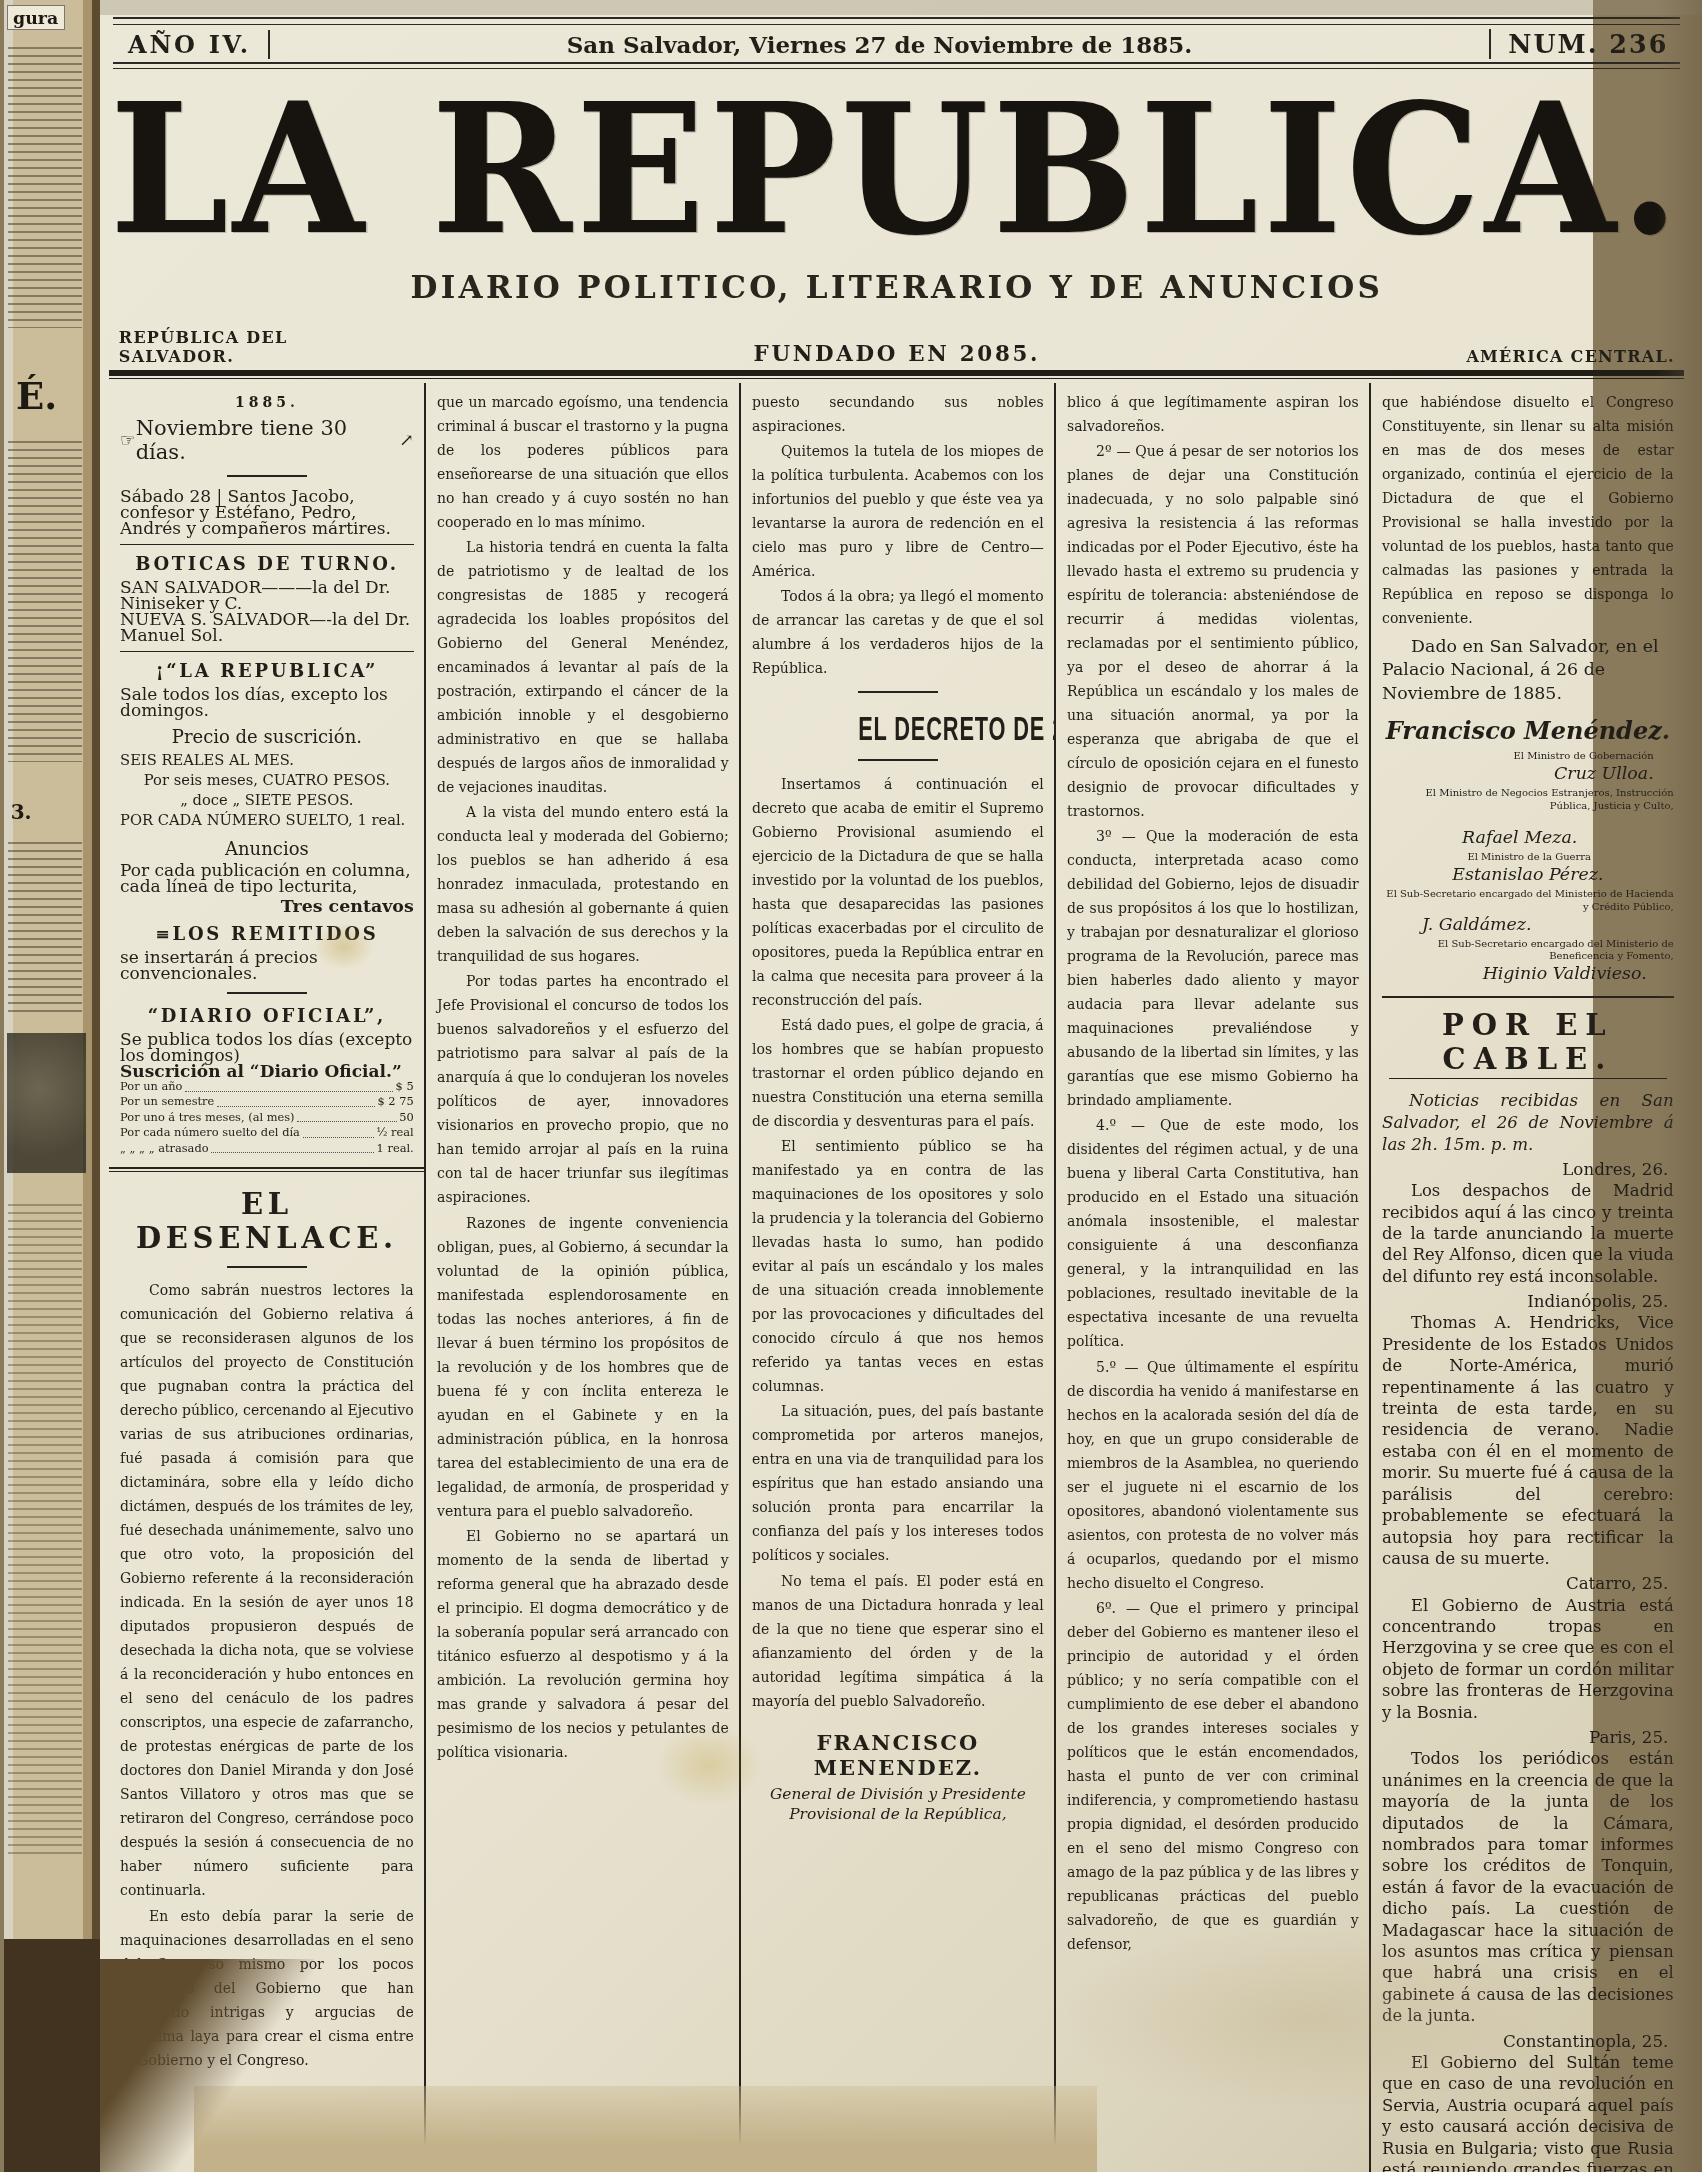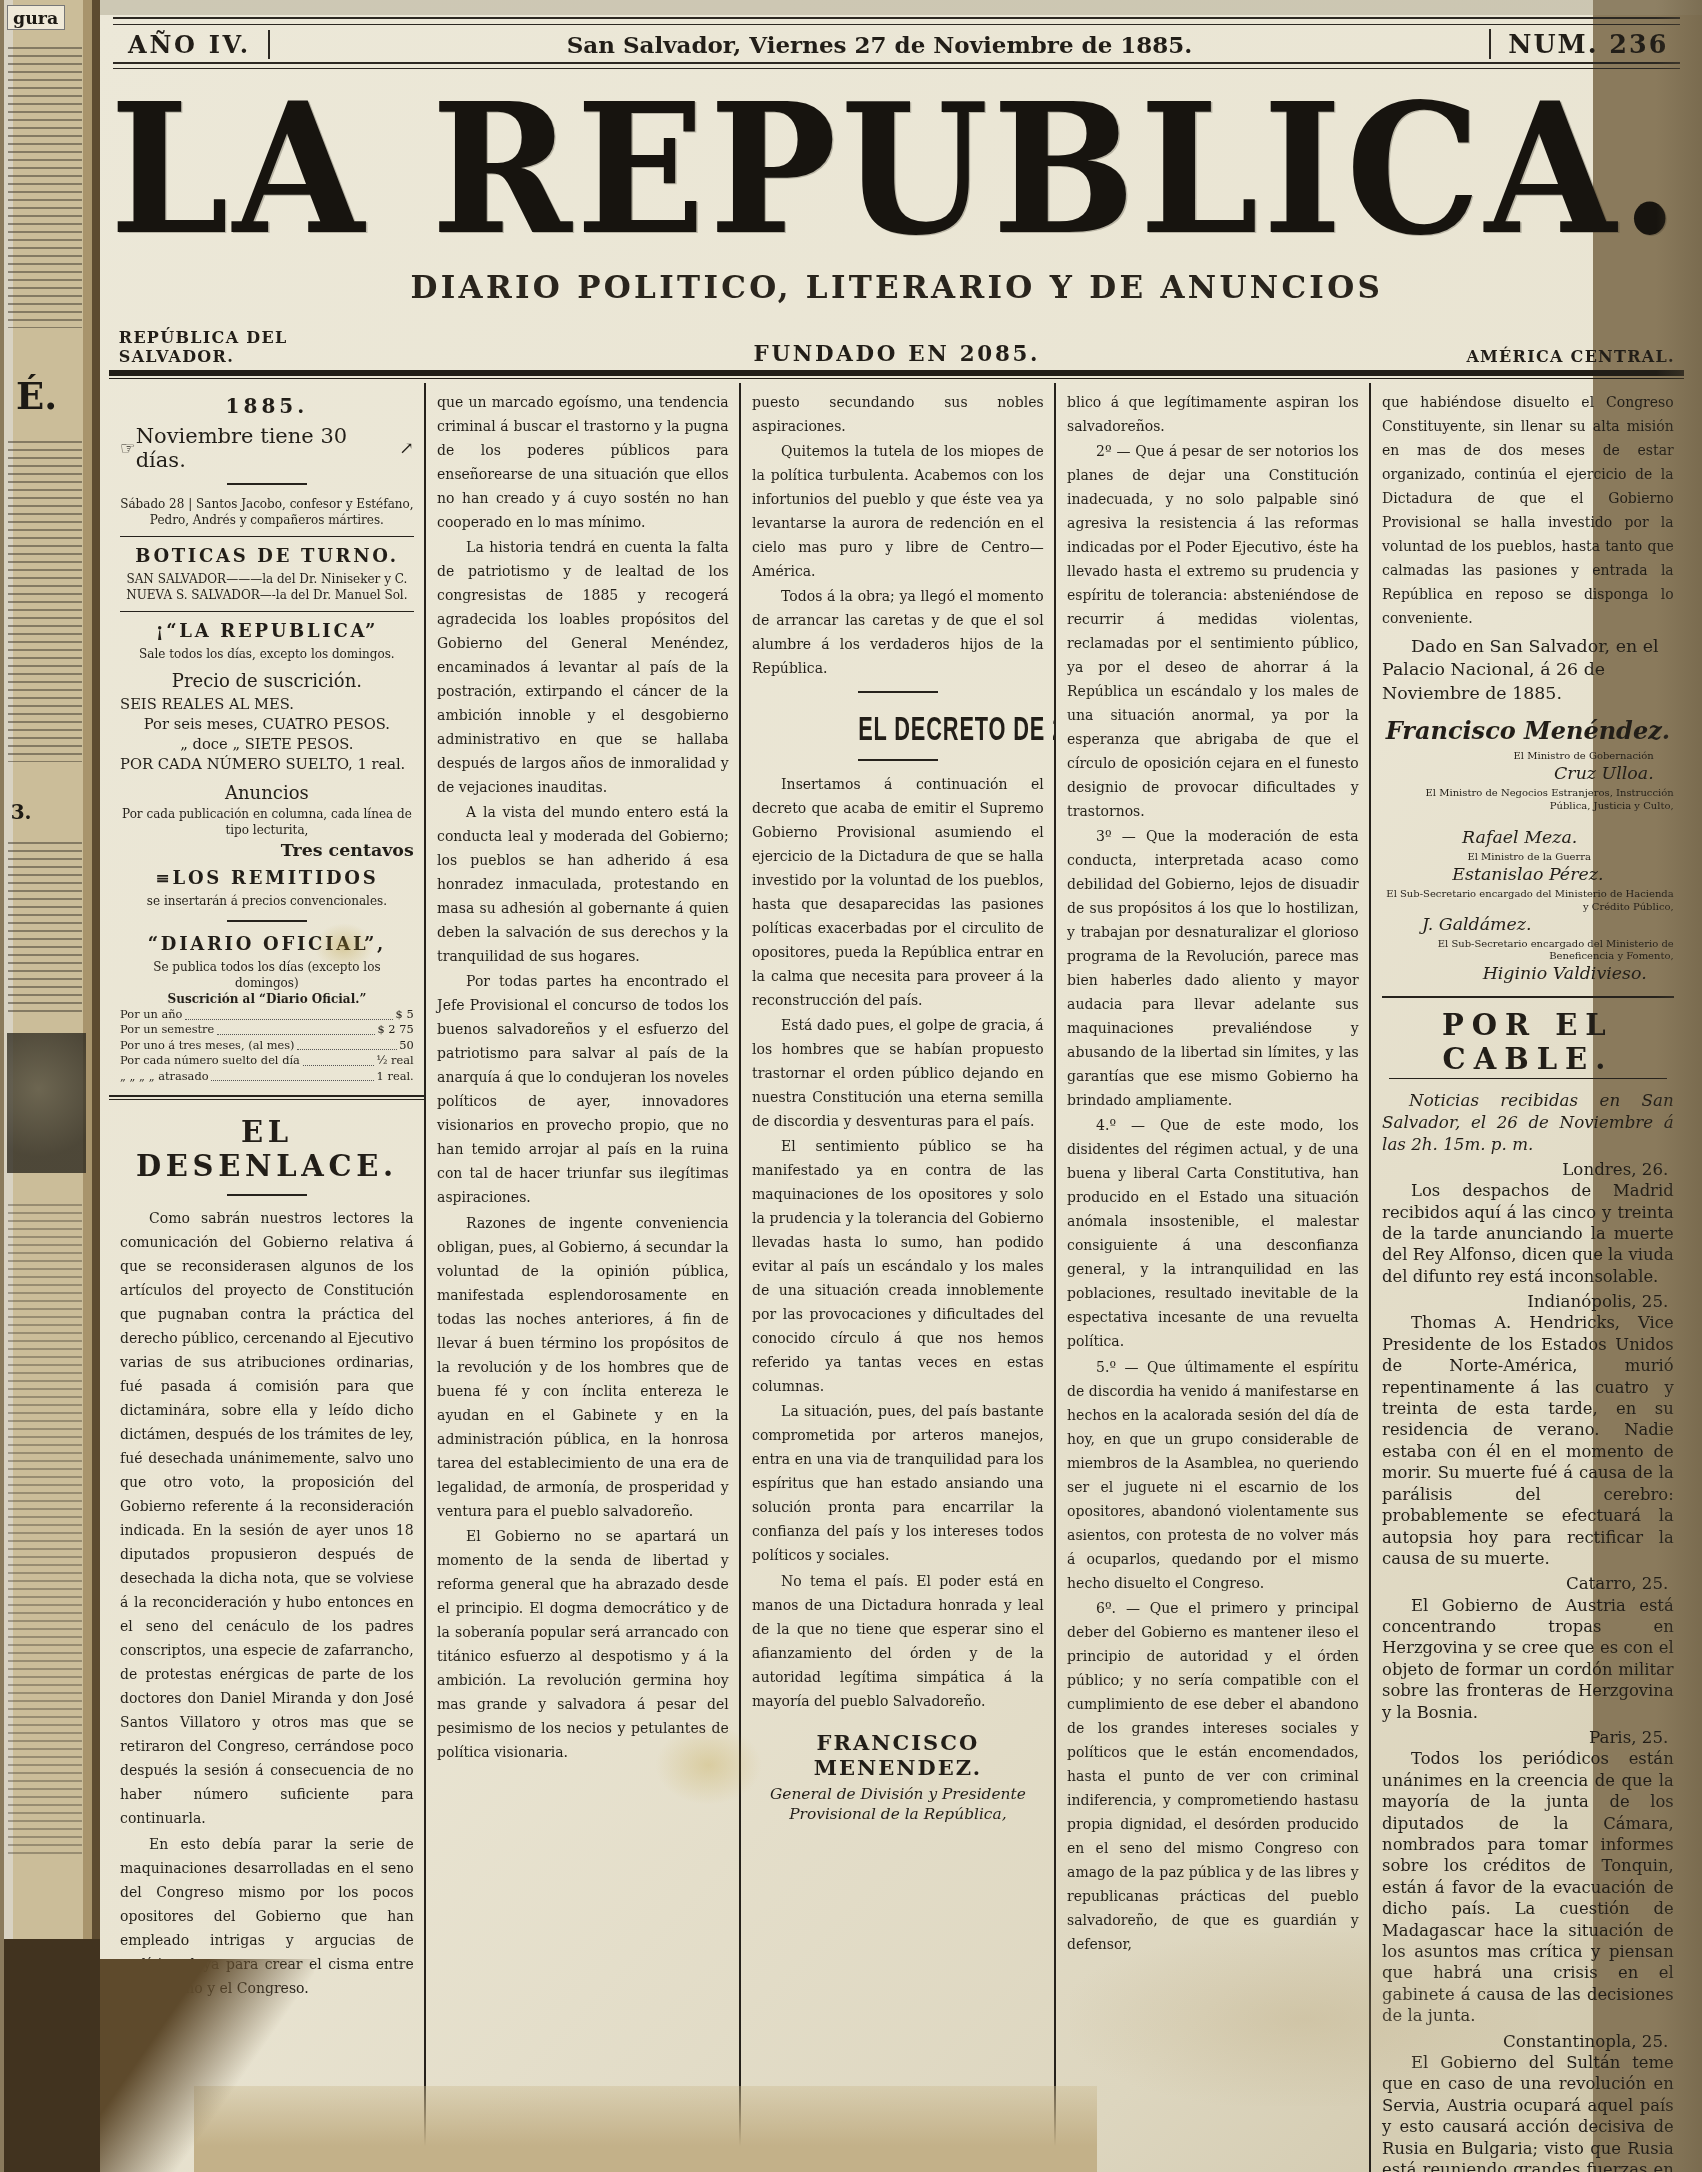--- a/index.html
+++ b/index.html
@@ -44,27 +44,27 @@
   .thick-rule{height:6px;background:#211d17;margin:2.7px 0 0 0;}
   .thin-under{height:1.3px;background:#211d17;margin:2px 0 0 0;}
   
   .columns{display:flex;height:1819px;margin-top:4px;overflow:hidden;}
   .col{width:20%;box-sizing:border-box;padding:6.7px 10.7px 0 10.7px;overflow:hidden;}
   .col + .col{border-left:2px solid #26221c;}
   p{margin:0 0 1.3px 0;font-size:14px;line-height:24px;text-align:justify;}
   p.ind{text-indent:29px;}
   
   .c-center{text-align:center;}
-  .cal-year{text-align:center;font-size:20px;font-weight:bold;letter-spacing:4px;margin-top:4px;}
+  .cal-year{text-align:center;font-size:14px;font-weight:bold;letter-spacing:4px;margin-top:4px;}
   .cal-month{display:flex;justify-content:space-between;align-items:center;font-size:21px;margin-top:6.7px;}
   .glyph{font-size:17.4px;}
   .rule-short{width:80px;border-top:2px solid #26221c;margin:10.7px auto;}
   .rule-full{border-top:1.3px solid #26221c;margin:8px 0;}
   .rule-heavy{border-top:2.7px solid #26221c;border-bottom:1.3px solid #26221c;height:2.7px;margin:10.7px -10.7px 9.4px -10.7px;}
-  .small{font-size:12px;line-height:16px;text-align:center;}
+  .small{font-size:17px;line-height:16px;text-align:left;}
   .mid{font-size:14.7px;line-height:20px;}
   .sec-title{text-align:center;font-size:18px;font-weight:bold;letter-spacing:2.7px;margin:6.7px 0 5.3px 0;}
   .price-title{text-align:center;font-size:18px;font-weight:normal;margin:8px 0 2.7px 0;}
   .bold-right{text-align:right;font-size:17.4px;font-weight:bold;margin:2.7px 0;}
   .prow{display:flex;align-items:flex-end;font-size:11.4px;line-height:15.4px;}
   .dots{flex:1;border-bottom:1.3px dotted #555;margin:0 2.7px 2.7px 2.7px;}
   .pval{white-space:nowrap;}
   h2.art-title{text-align:center;font-size:29px;font-weight:bold;letter-spacing:4.7px;margin:14.7px 0 1.3px 0;}
   .h-decreto{text-align:center;margin:17.4px 0 2.7px 0;white-space:nowrap;}
   .h-decreto-inner{display:inline-block;transform:scaleX(.66);transform-origin:center;

